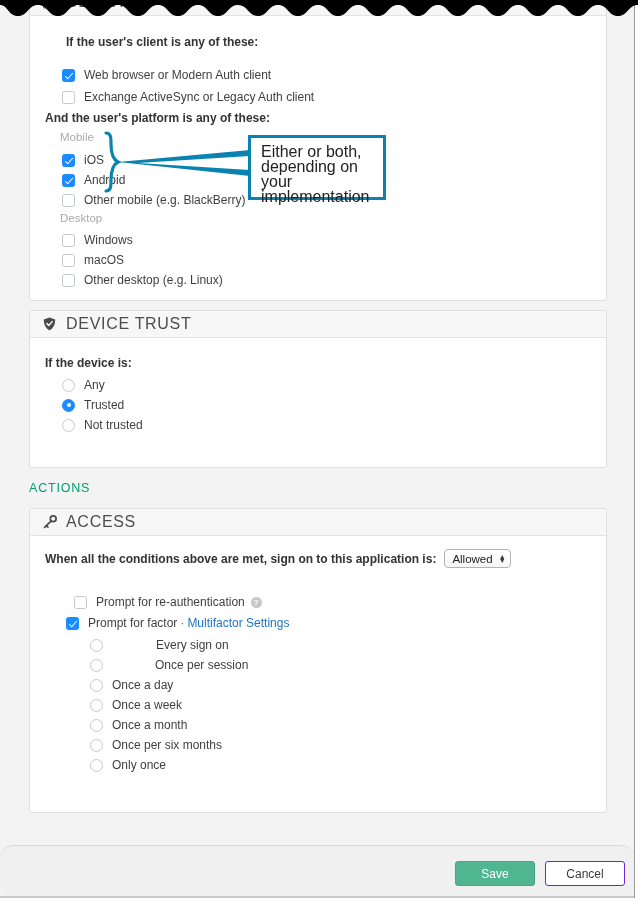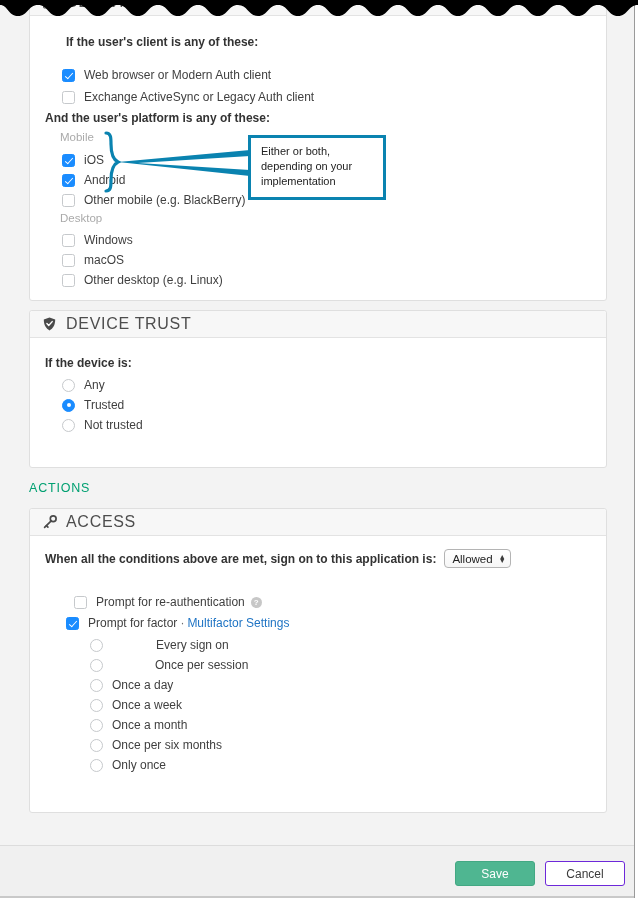--- a/index.html
+++ b/index.html
@@ -240,39 +240,40 @@
   .callout {
     position: absolute;
     left: 248px; top: 135px;
     width: 138px; height: 65px;
     background: #ffffff;
     border: 3px solid #0a83b0;
     z-index: 20;
     padding: 6px 8px 0 10px;
   }
   .callout-text {
-    font-size: 11px;
+    font-size: 16px;
     line-height: 15px;
     color: #222222;
   }
   .annot-svg {
     position: absolute;
     left: 100px; top: 130px;
     width: 160px; height: 72px;
     z-index: 19;
     pointer-events: none;
   }
 
   
   .footer {
     position: absolute;
     left: 0; top: 845px;
     width: 635px; height: 53px;
     background: #f0f0f0;
     border-top: 1px solid #dcdcdc;
+    border-radius: 14px;
   }
   .footer::after {
     content: "";
     position: absolute;
     left: 0; bottom: 0;
     width: 635px; height: 2px;
     background: #c9c9c9;
   }
   .btn {
     position: absolute;

